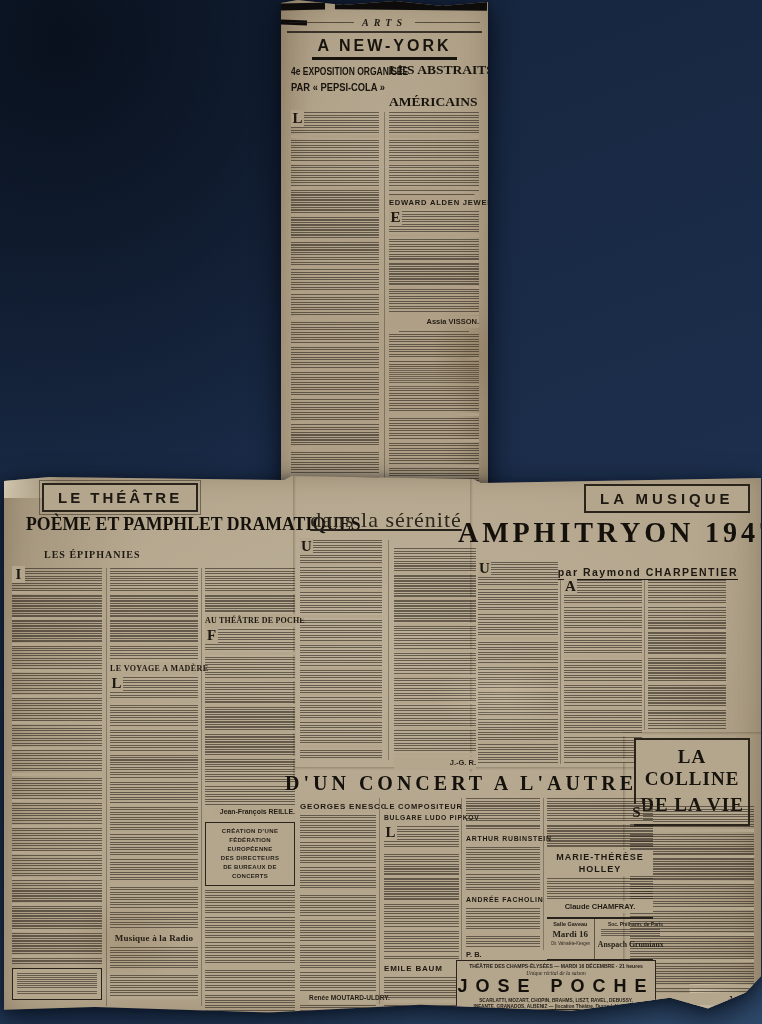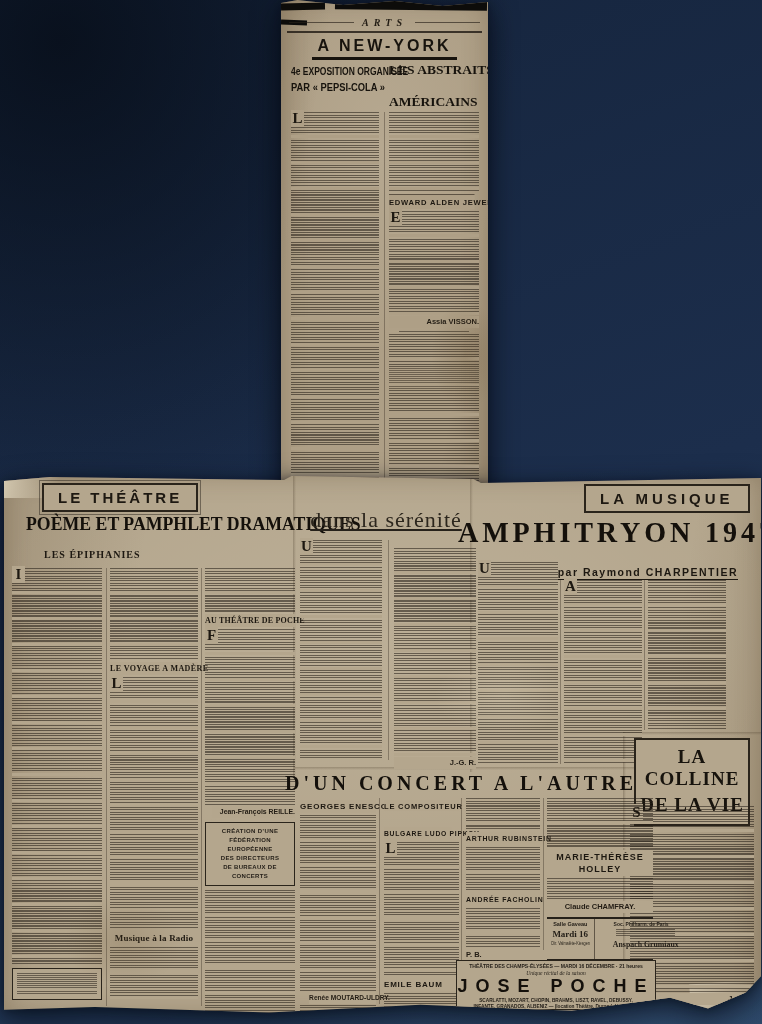--- a/index.html
+++ b/index.html
@@ -216,21 +216,21 @@
       <div class="vr" style="left:539px;top:322px;height:152px;"></div>
 
       <div class="col" style="left:296px;top:322px;width:76px;">
         <div class="sh" style="font-size:8px;">GEORGES ENESCO</div>
         <div class="sim" style="height:176px;"></div>
         <div class="sig" style="transform:scaleX(.88);transform-origin:right;">Renée MOUTARD-ULDRY.</div>
         <div class="sim" style="height:6px;"></div>
       </div>
 
       <div class="col" style="left:380px;top:322px;width:75px;">
-        <div class="sh" style="font-size:7.5px;margin-bottom:16px;padding-bottom:0;">LE COMPOSITEUR</div>
+        <div class="sh" style="font-size:7.5px;margin-bottom:0;padding-bottom:0;">LE COMPOSITEUR</div>
         <div class="sh" style="font-size:7.5px;margin-top:0;transform:scaleX(.9);transform-origin:left;">BULGARE LUDO PIPKOV</div>
         <div class="sim" style="height:134px;">
           <span class="dcap">L</span>
         </div>
         <div class="sh" style="font-size:8px;">EMILE BAUM</div>
         <div class="sim" style="height:34px;"></div>
       </div>
 
       <div class="col" style="left:462px;top:322px;width:74px;">
         <div class="sim" style="height:32px;"></div>
@@ -248,21 +248,21 @@
         <div class="sh center" style="font-size:9px;letter-spacing:1px;margin-top:0;">HOLLEY</div>
         <div class="sim" style="height:22px;"></div>
         <div class="sig" style="text-align:center;">Claude CHAMFRAY.</div>
 
         <div style="display:flex;border-top:2px solid #26211a;border-bottom:2px solid #26211a;margin-top:3px;height:40px;">
           <div style="width:42%;border-right:1px solid rgba(40,33,25,.6);padding:2px 1px;text-align:center;">
             <div style="font:700 5.5px 'Liberation Sans', sans-serif;">Salle Gaveau</div>
             <div style="font:700 9px 'Liberation Serif', serif;margin-top:2px;">Mardi 16</div>
             <div class="nowrap" style="font:400 4.5px 'Liberation Sans', sans-serif;margin-top:2px;transform:scaleX(.85);transform-origin:center;">Dir. Valmalète-Kiesgen</div>
           </div>
-          <div style="flex:1;padding:2px 15px;text-align:left;">
+          <div style="flex:1;padding:2px 0;text-align:right;">
             <div class="nowrap" style="font:700 5.5px 'Liberation Sans', sans-serif;transform:scaleX(.9);transform-origin:center;">Soc. Philharm. de Paris</div>
             <div class="sim fine" style="height:8px;margin:2px 6px;"></div>
             <div class="nowrap" style="font:700 8.5px 'Liberation Serif', serif;transform:scaleX(.92);transform-origin:center;">Anspach  Grumiaux</div>
           </div>
         </div>
       </div>
 
       <div class="boxed" style="position:absolute;left:452px;top:484px;width:198px;height:46px;border-width:1.5px;text-align:center;padding-top:2px;">
         <div class="nowrap" style="font:700 5.5px 'Liberation Sans', sans-serif;transform:scaleX(.92);transform-origin:center;">THÉÂTRE DES CHAMPS-ÉLYSÉES — MARDI 16 DÉCEMBRE · 21 heures</div>
         <div class="nowrap" style="font:italic 400 5.5px 'Liberation Serif', serif;margin-top:1px;">Unique récital de la saison</div>

